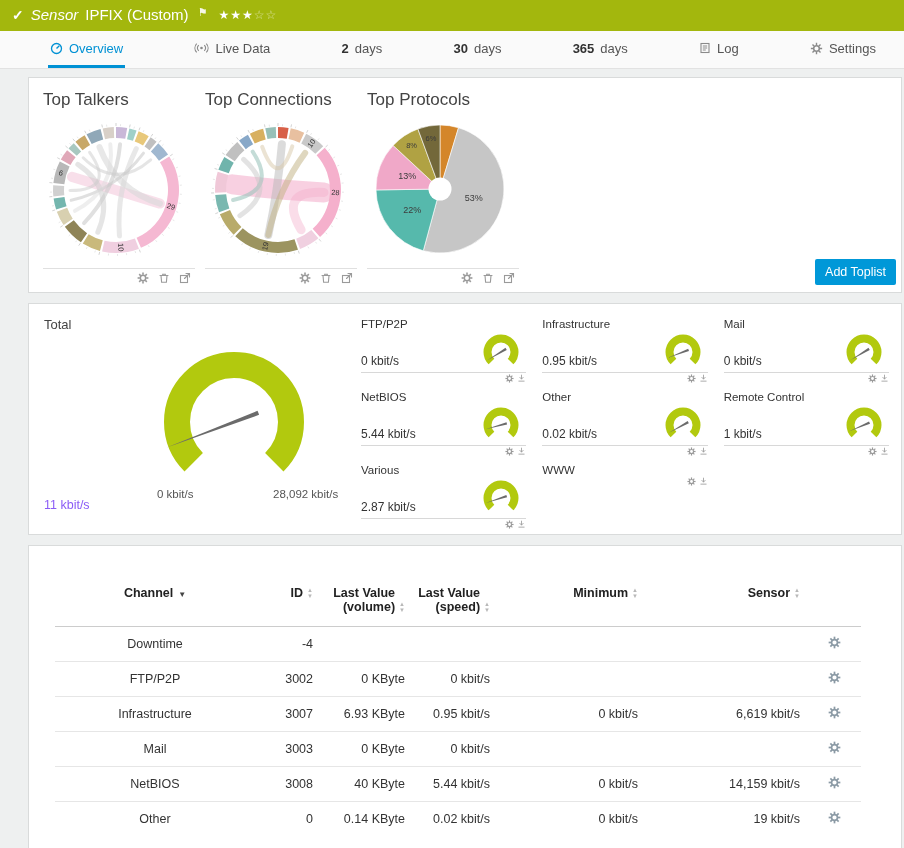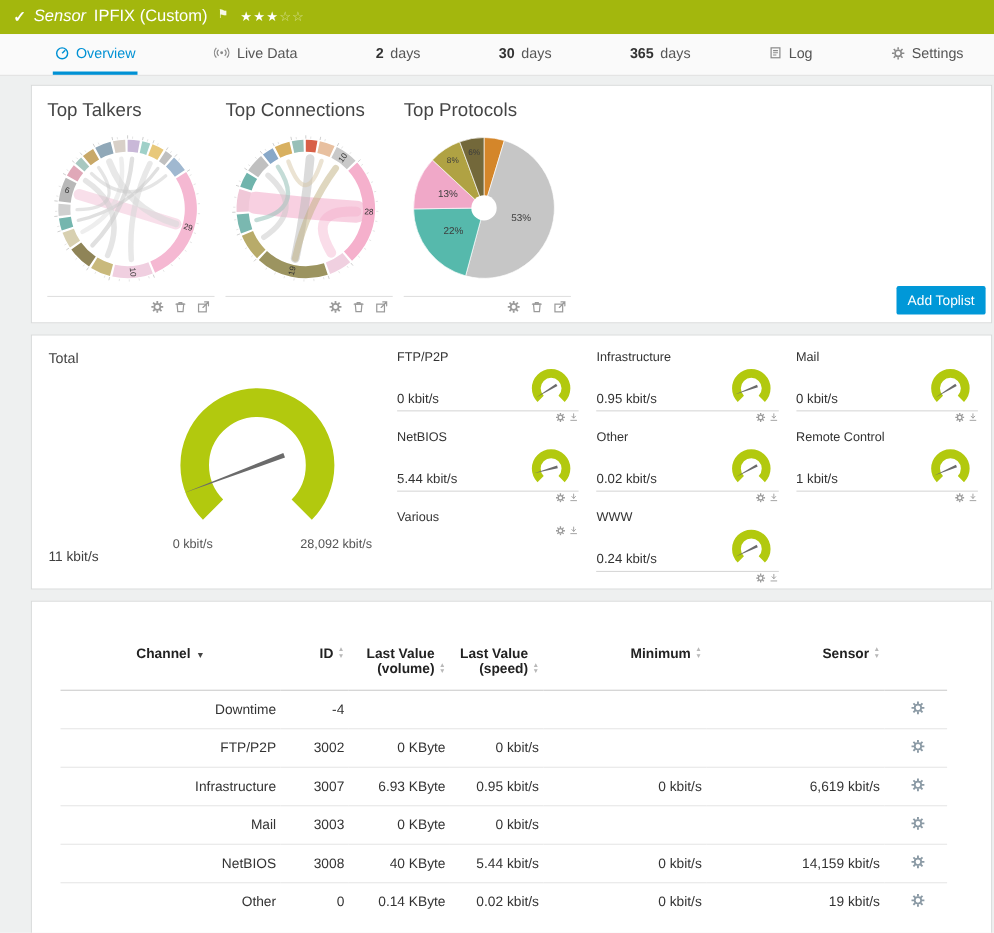--- a/index.html
+++ b/index.html
@@ -38,21 +38,21 @@
   .card-footer { border-top:1px solid #e0e0e0; margin-top:2px; padding:3px 4px 0; display:flex;
                  justify-content:flex-end; gap:9px; }
   .icon-btn { color:#9a9a9a; cursor:pointer; display:inline-flex; }
   .add-toplist { position:absolute; right:5px; bottom:7px; background:#0098d8; color:#fff; border:none;
                  font-size:12.5px; padding:6px 10px; border-radius:2px; cursor:pointer; font-family:inherit; }
 
   #gauge-panel { height:232px; }
   .total-sec { position:absolute; left:0; top:0; width:332px; height:100%; }
   .total-label { position:absolute; left:15px; top:13px; font-size:13px; color:#444; }
   #total-gauge { position:absolute; left:95px; top:26px; }
-  .total-value { position:absolute; left:15px; top:194px; font-size:12.5px; color:#404040; }
+  .total-value { position:absolute; left:15px; top:194px; font-size:12.5px; color:#8b5cf6; }
   .gmin { position:absolute; left:128px; top:184px; font-size:11.5px; color:#555; }
   .gmax { position:absolute; left:244px; top:184px; font-size:11.5px; color:#555; }
 
   .gauge-grid { position:absolute; left:332px; top:6px; right:12px; display:grid;
                 grid-template-columns:1fr 1fr 1fr; column-gap:16px; }
   .gcell { height:73px; padding-top:8px; }
   .gname { font-size:11.5px; color:#333; }
   .grow { display:flex; justify-content:space-between; align-items:flex-end;
           border-bottom:1px solid #d8d8d8; padding-right:2px; }
   .gval { font-size:12px; color:#333; padding-bottom:4px; }
@@ -60,21 +60,21 @@
 
   
   #table-panel { padding:34px 40px 20px 26px; min-height:600px; }
   table { width:100%; border-collapse:collapse; }
   th { font-size:12.5px; color:#222; text-align:right; font-weight:bold; padding:6px 4px 12px;
        vertical-align:top; cursor:pointer; }
   th.ch { text-align:center; }
   thead th { border-bottom:1px solid #cccccc; }
   td { font-size:12.5px; color:#333; padding:9px 4px; text-align:right; border-top:1px solid #e6e6e6; }
   tbody tr:first-child td { border-top:none; }
-  td.ch { text-align:right; }
+  td.ch { text-align:center; }
   td.gearcell { padding-right:20px; color:#8b9aa5; }
   .h2l { display:inline-block; text-align:right; }
   .sort { display:inline-block; font-size:6px; line-height:5.5px; color:#b8b8b8; margin-left:4px;
           vertical-align:middle; text-align:center; }
   .sort-active { font-size:8px; color:#444; margin-left:5px; }
 </style>
 </head>
 <body>
 
 <div class="topbar">
@@ -599,20 +599,27 @@
             </span>
             <span class="icon-btn">
               <svg width="9" height="9" viewBox="0 0 12 12">
                 <path d="M6 1.5v5M3.8 4.5 6 6.8 8.2 4.5M2.5 9.5h7" stroke="currentColor" fill="none" stroke-width="1.1" stroke-linecap="round"></path>
               </svg>
             </span>
           </div>
         </div>
         <div class="gcell">
           <div class="gname">Various</div>
+          <div class="grow">
+            <span class="gval">2.87 kbit/s</span>
+            <svg width="46" height="42">
+              <path d="M13.454058453981608 31.54594154601839A13.5 13.5 0 1 1 32.54594154601839 31.54594154601839" fill="none" stroke="#b2c90e" stroke-width="8"></path>
+              <polygon points="7.783095739277542,26.94427190999916 28.335518704520986,19.00463021419613 29.077159491020858,21.287165853304497" fill="#6b6b6b"></polygon>
+            </svg>
+          </div>
           <div class="gicons">
             <span class="icon-btn">
               <svg width="9" height="9" viewBox="0 0 12 12">
                 <line x1="6" y1="2.8" x2="6" y2="0.5999999999999996" stroke="currentColor" stroke-width="1.6"></line>
                 <line x1="8.262741699796951" y1="3.7372583002030475" x2="9.818376618407356" y2="2.181623381592643" stroke="currentColor" stroke-width="1.6"></line>
                 <line x1="9.2" y1="6" x2="11.4" y2="6" stroke="currentColor" stroke-width="1.6"></line>
                 <line x1="8.262741699796953" y1="8.262741699796951" x2="9.818376618407356" y2="9.818376618407356" stroke="currentColor" stroke-width="1.6"></line>
                 <line x1="6" y1="9.2" x2="6.000000000000001" y2="11.4" stroke="currentColor" stroke-width="1.6"></line>
                 <line x1="3.737258300203048" y1="8.262741699796953" x2="2.1816233815926434" y2="9.818376618407358" stroke="currentColor" stroke-width="1.6"></line>
                 <line x1="2.8" y1="6.000000000000001" x2="0.5999999999999996" y2="6.000000000000001" stroke="currentColor" stroke-width="1.6"></line>
@@ -622,27 +629,20 @@
             </span>
             <span class="icon-btn">
               <svg width="9" height="9" viewBox="0 0 12 12">
                 <path d="M6 1.5v5M3.8 4.5 6 6.8 8.2 4.5M2.5 9.5h7" stroke="currentColor" fill="none" stroke-width="1.1" stroke-linecap="round"></path>
               </svg>
             </span>
           </div>
         </div>
         <div class="gcell">
           <div class="gname">WWW</div>
-          <div class="grow">
-            <span class="gval">0.24 kbit/s</span>
-            <svg width="46" height="42">
-              <path d="M13.454058453981608 31.54594154601839A13.5 13.5 0 1 1 32.54594154601839 31.54594154601839" fill="none" stroke="#b2c90e" stroke-width="8"></path>
-              <polygon points="8.63155878783015,29.039026717694643 27.860238450736595,18.282731889951773 28.916092458390793,20.437998071777248" fill="#6b6b6b"></polygon>
-            </svg>
-          </div>
           <div class="gicons">
             <span class="icon-btn">
               <svg width="9" height="9" viewBox="0 0 12 12">
                 <line x1="6" y1="2.8" x2="6" y2="0.5999999999999996" stroke="currentColor" stroke-width="1.6"></line>
                 <line x1="8.262741699796951" y1="3.7372583002030475" x2="9.818376618407356" y2="2.181623381592643" stroke="currentColor" stroke-width="1.6"></line>
                 <line x1="9.2" y1="6" x2="11.4" y2="6" stroke="currentColor" stroke-width="1.6"></line>
                 <line x1="8.262741699796953" y1="8.262741699796951" x2="9.818376618407356" y2="9.818376618407356" stroke="currentColor" stroke-width="1.6"></line>
                 <line x1="6" y1="9.2" x2="6.000000000000001" y2="11.4" stroke="currentColor" stroke-width="1.6"></line>
                 <line x1="3.737258300203048" y1="8.262741699796953" x2="2.1816233815926434" y2="9.818376618407358" stroke="currentColor" stroke-width="1.6"></line>
                 <line x1="2.8" y1="6.000000000000001" x2="0.5999999999999996" y2="6.000000000000001" stroke="currentColor" stroke-width="1.6"></line>

